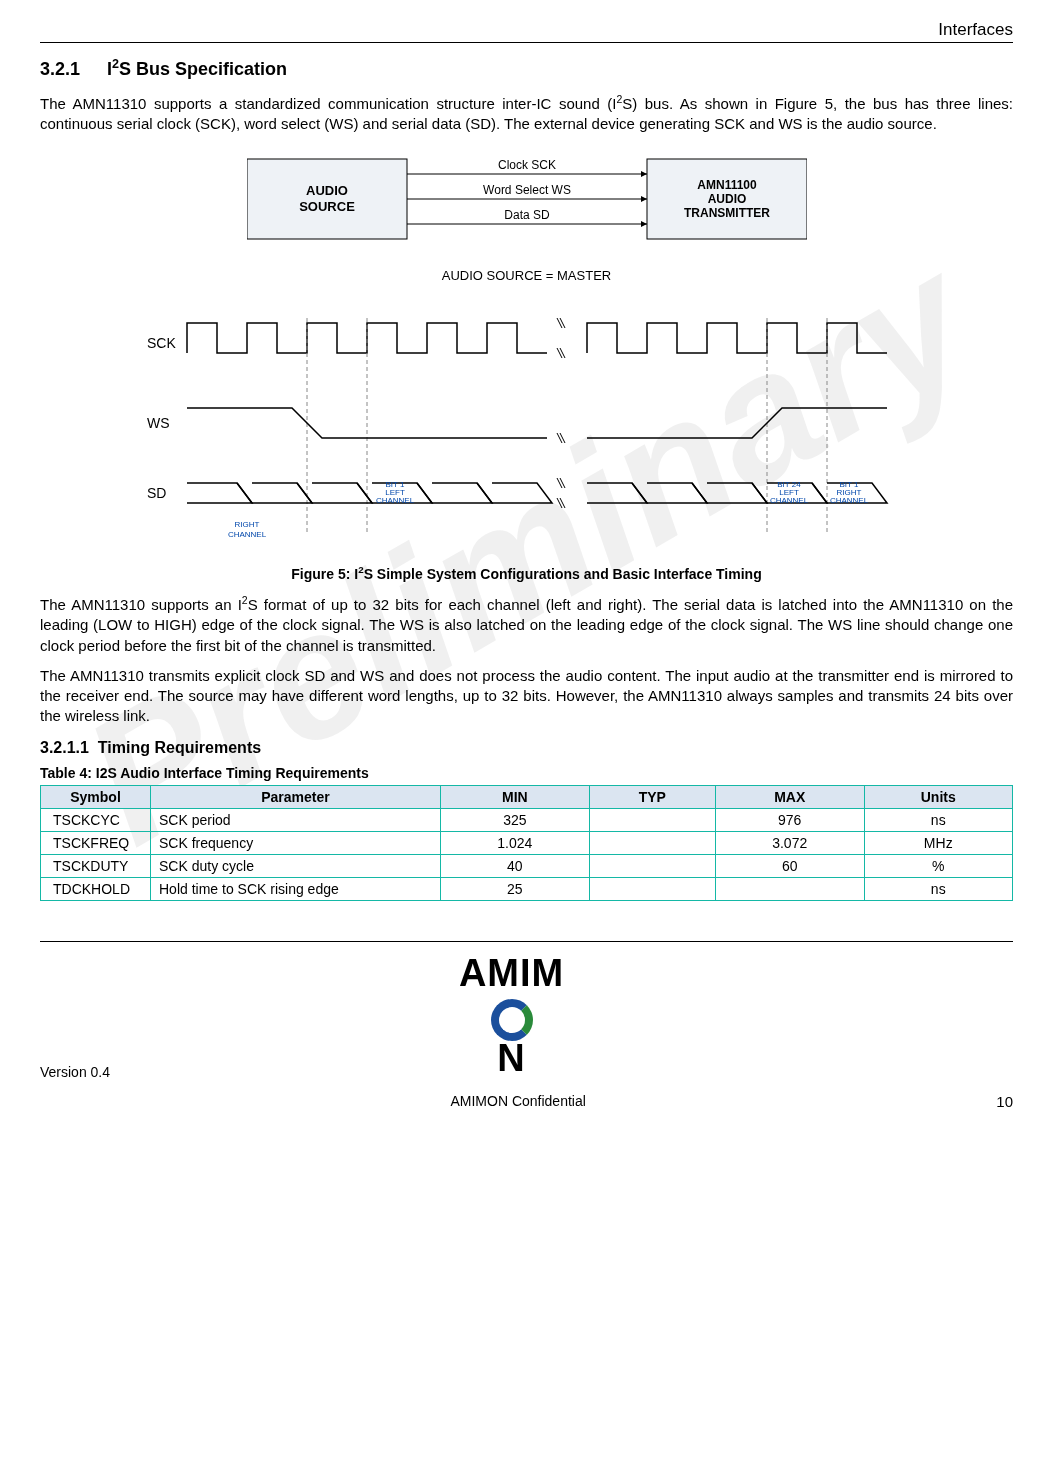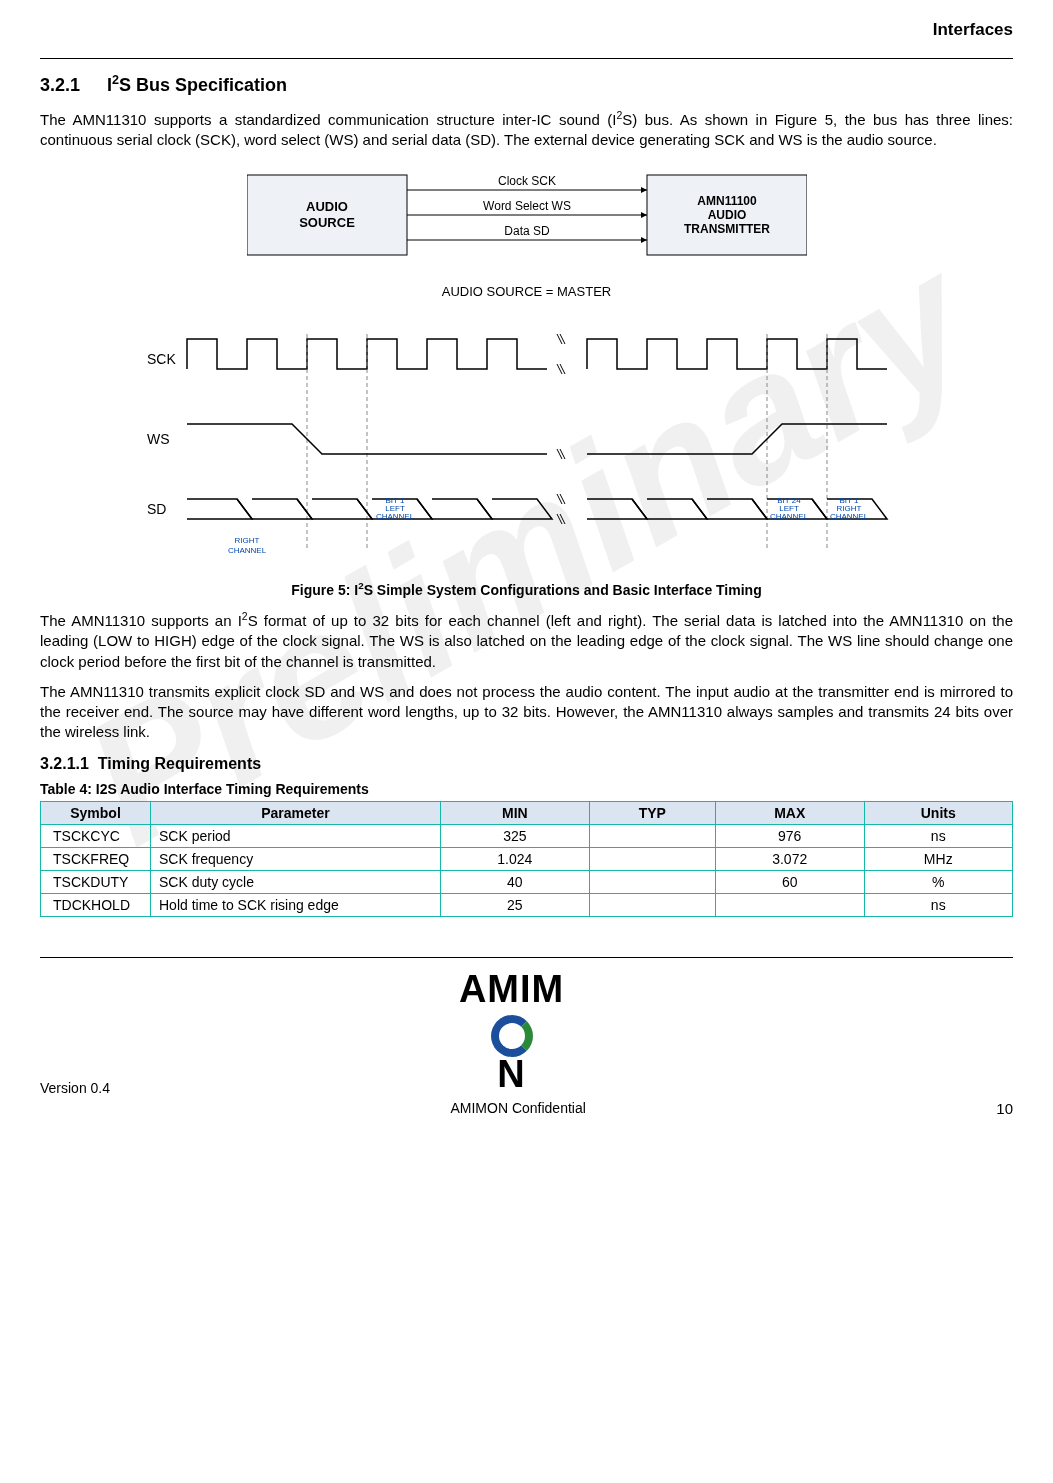--- a/index.html
+++ b/index.html
@@ -19,21 +19,21 @@
     transform: translate(-50%, -50%) rotate(-30deg);
     font-size: 180px;
     font-style: italic;
     font-weight: bold;
     color: rgba(128,128,128,0.12);
     pointer-events: none;
     z-index: 0;
     white-space: nowrap;
   }
   .content { position: relative; z-index: 1; }
-  .header-right { text-align: right; font-size: 17px; margin-bottom: 18px; font-weight: bold; }
+  .header-right { text-align: right; font-size: 17px; margin-bottom: 2px; }
   .top-rule { border: none; border-top: 1.5px solid #000; margin-bottom: 14px; }
   h2.sec-heading { font-size: 18px; font-weight: bold; margin-bottom: 12px; }
   h2.sec-heading .num { display:inline-block; width: 62px; }
   sup { font-size: 0.7em; }
   p.body { text-align: justify; line-height: 1.35; margin-bottom: 10px; }
   .block-diagram { width: 560px; margin: 14px auto 4px auto; }
   .fig-caption { text-align: center; font-weight: bold; font-size: 14px; margin: 8px 0 12px; }
   .master-caption { text-align: center; font-size: 13px; margin-top: 6px; }
   .timing-diagram { width: 820px; margin: 30px auto 4px auto; }
   .sig-label { font-family: Arial; font-size: 14px; }
@@ -210,19 +210,19 @@
       <div>Version 0.4</div>
       <div style="text-align:center">
         <div class="logo">
           <span>AMIM</span>
             <span class="glyph"></span>
             <span>N</span>
         </div>
       </div>
       <div style="width:100px"></div>
     </div>
-    <div style="display:flex; justify-content:space-between; margin-top:4px;">
+    <div style="display:flex; justify-content:space-between; margin-top:13px;">
       <div></div>
       <div class="conf-line">AMIMON Confidential</div>
       <div>10</div>
     </div>
   </div>
 </div>
 
 </body></html>

